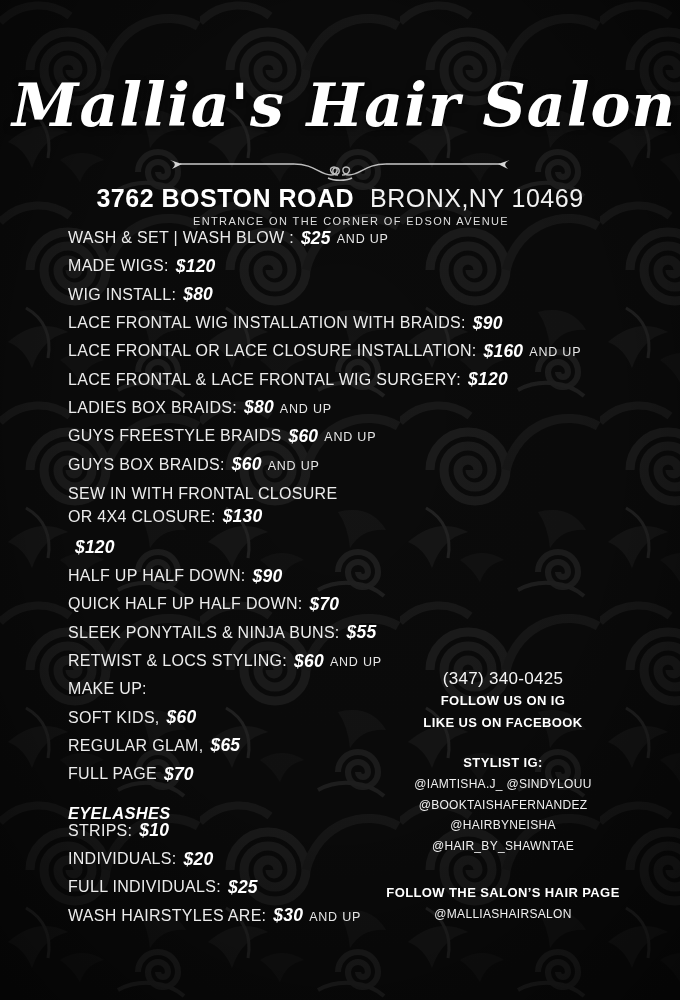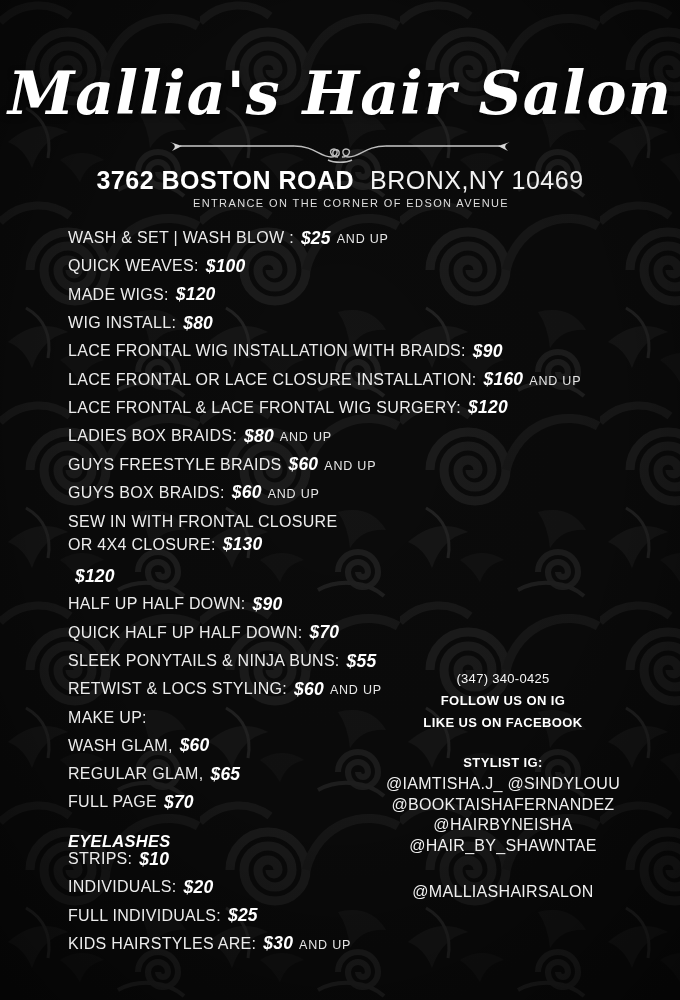--- a/index.html
+++ b/index.html
@@ -7,21 +7,21 @@
     position:relative; width:680px; height:1000px; overflow:hidden;
     background:#0a0a0a; color:#efefef;
     font-family:"Liberation Sans", sans-serif;
   }
   .bg-svg { position:absolute; top:0; left:0; width:680px; height:1000px; }
   .content { position:absolute; top:0; left:0; width:680px; height:1000px; }
 
   
   .header { position:absolute; top:54px; left:0; width:680px; text-align:center; }
   .title {
-    margin:0; font-family:"DejaVu Serif", serif; font-style:italic; font-weight:bold;
+    margin:12px; font-family:"DejaVu Serif", serif; font-style:italic; font-weight:bold;
     font-size:60px; line-height:78px; color:#ffffff; letter-spacing:1px;
     text-shadow:0 2px 6px rgba(0,0,0,0.7); white-space:nowrap;
   }
   .divider { display:block; margin:6px auto 0 auto; }
   .address { margin-top:3px; font-size:25px; line-height:27px; color:#ffffff; white-space:nowrap; }
   .street { font-weight:bold; letter-spacing:0.5px; }
   .city   { font-weight:normal; color:#f2f2f2; margin-left:9px; letter-spacing:0.5px; }
   .entrance { margin-top:3px; font-size:11px; letter-spacing:1.4px; color:#dedede;padding-left:22px; }
 
   
@@ -31,23 +31,23 @@
   .price { font-weight:bold; font-style:italic; font-size:17.5px; color:#ffffff;
            margin-left:7px; letter-spacing:0.2px; }
   .andup { font-size:12.5px; margin-left:6px; letter-spacing:0.8px; color:#e6e6e6; align-self:center; padding-top:2px; }
   .mi.two { height:52px; display:block; line-height:23px; padding-top:3px; }
   .mi.two .lbl-block { display:block; }
   .mi.two .row2 { display:flex; align-items:center; white-space:nowrap; }
   .mi.section .lbl { font-weight:bold; font-style:italic; font-size:16.5px; color:#ffffff;margin-top:22px; }
 
   
   .contact { position:absolute; left:372px; top:668px; width:262px; text-align:center; }
-  .c-line { font-size:13px; line-height:22px; color:#f5f5f5; letter-spacing:0.3px; white-space:nowrap; }
+  .c-line { font-size:17px; line-height:22px; color:#f5f5f5; letter-spacing:0.3px; white-space:nowrap; }
   .c-bold { font-weight:bold; font-size:13px; color:#ffffff; letter-spacing:0.4px; }
-  .handle { font-size:16px; line-height:20.5px; color:#f0f0f0; letter-spacing:0.3px; white-space:nowrap; }
+  .handle { font-size:12px; line-height:20.5px; color:#f0f0f0; letter-spacing:0.3px; white-space:nowrap; }
   .sp18 { height:18px; } .sp26 { height:26px; }
 </style>
 </head>
 <body>
 
 <div class="poster">
 
   <svg class="bg-svg" width="680" height="1000" viewBox="0 0 680 1000" xmlns="http://www.w3.org/2000/svg">
     <defs>
       <pattern id="damask" width="200" height="200" patternUnits="userSpaceOnUse">
@@ -97,24 +97,20 @@
       <div class="entrance">ENTRANCE ON THE CORNER OF EDSON AVENUE</div>
     </div>
 
     <ul class="menu">
       <li class="mi">
           <span class="lbl">WASH &amp; SET | WASH BLOW :</span>
           <span class="price">$25</span>
           <span class="andup">AND UP</span>
         </li>
       <li class="mi">
-          <span class="lbl">QUICK WEAVES:</span>
-          <span class="price">$100</span>
-        </li>
-      <li class="mi">
           <span class="lbl">MADE WIGS:</span>
           <span class="price">$120</span>
         </li>
       <li class="mi">
           <span class="lbl">WIG INSTALL:</span>
           <span class="price">$80</span>
         </li>
       <li class="mi">
           <span class="lbl">LACE FRONTAL WIG INSTALLATION WITH BRAIDS:</span>
           <span class="price">$90</span>
@@ -167,21 +163,21 @@
         </li>
       <li class="mi">
           <span class="lbl">RETWIST &amp; LOCS STYLING:</span>
           <span class="price">$60</span>
           <span class="andup">AND UP</span>
         </li>
       <li class="mi">
           <span class="lbl">MAKE UP:</span>
         </li>
       <li class="mi">
-          <span class="lbl">WASH GLAM,</span>
+          <span class="lbl">SOFT KIDS,</span>
           <span class="price">$60</span>
         </li>
       <li class="mi">
           <span class="lbl">REGULAR GLAM,</span>
           <span class="price">$65</span>
         </li>
       <li class="mi">
           <span class="lbl">FULL PAGE</span>
           <span class="price">$70</span>
         </li>
@@ -194,34 +190,35 @@
         </li>
       <li class="mi">
           <span class="lbl">INDIVIDUALS:</span>
           <span class="price">$20</span>
         </li>
       <li class="mi">
           <span class="lbl">FULL INDIVIDUALS:</span>
           <span class="price">$25</span>
         </li>
       <li class="mi">
-          <span class="lbl">KIDS HAIRSTYLES ARE:</span>
+          <span class="lbl">WASH HAIRSTYLES ARE:</span>
           <span class="price">$30</span>
           <span class="andup">AND UP</span>
         </li>
     </ul>
 
     <div class="contact">
       <div class="c-line">(347) 340-0425</div>
       <div class="c-line c-bold">FOLLOW US ON IG</div>
       <div class="c-line c-bold">LIKE US ON FACEBOOK</div>
       <div class="sp18"></div>
       <div class="c-line c-bold">STYLIST IG:</div>
       <div class="handle">@IAMTISHA.J_ @SINDYLOUU</div>
       <div class="handle">@BOOKTAISHAFERNANDEZ</div>
       <div class="handle">@HAIRBYNEISHA</div>
       <div class="handle">@HAIR_BY_SHAWNTAE</div>
       <div class="sp26"></div>
+      <div class="c-line c-bold">FOLLOW THE SALON’S HAIR PAGE</div>
       <div class="handle">@MALLIASHAIRSALON</div>
     </div>
 
   </div>
 </div>
 
 </body></html>

